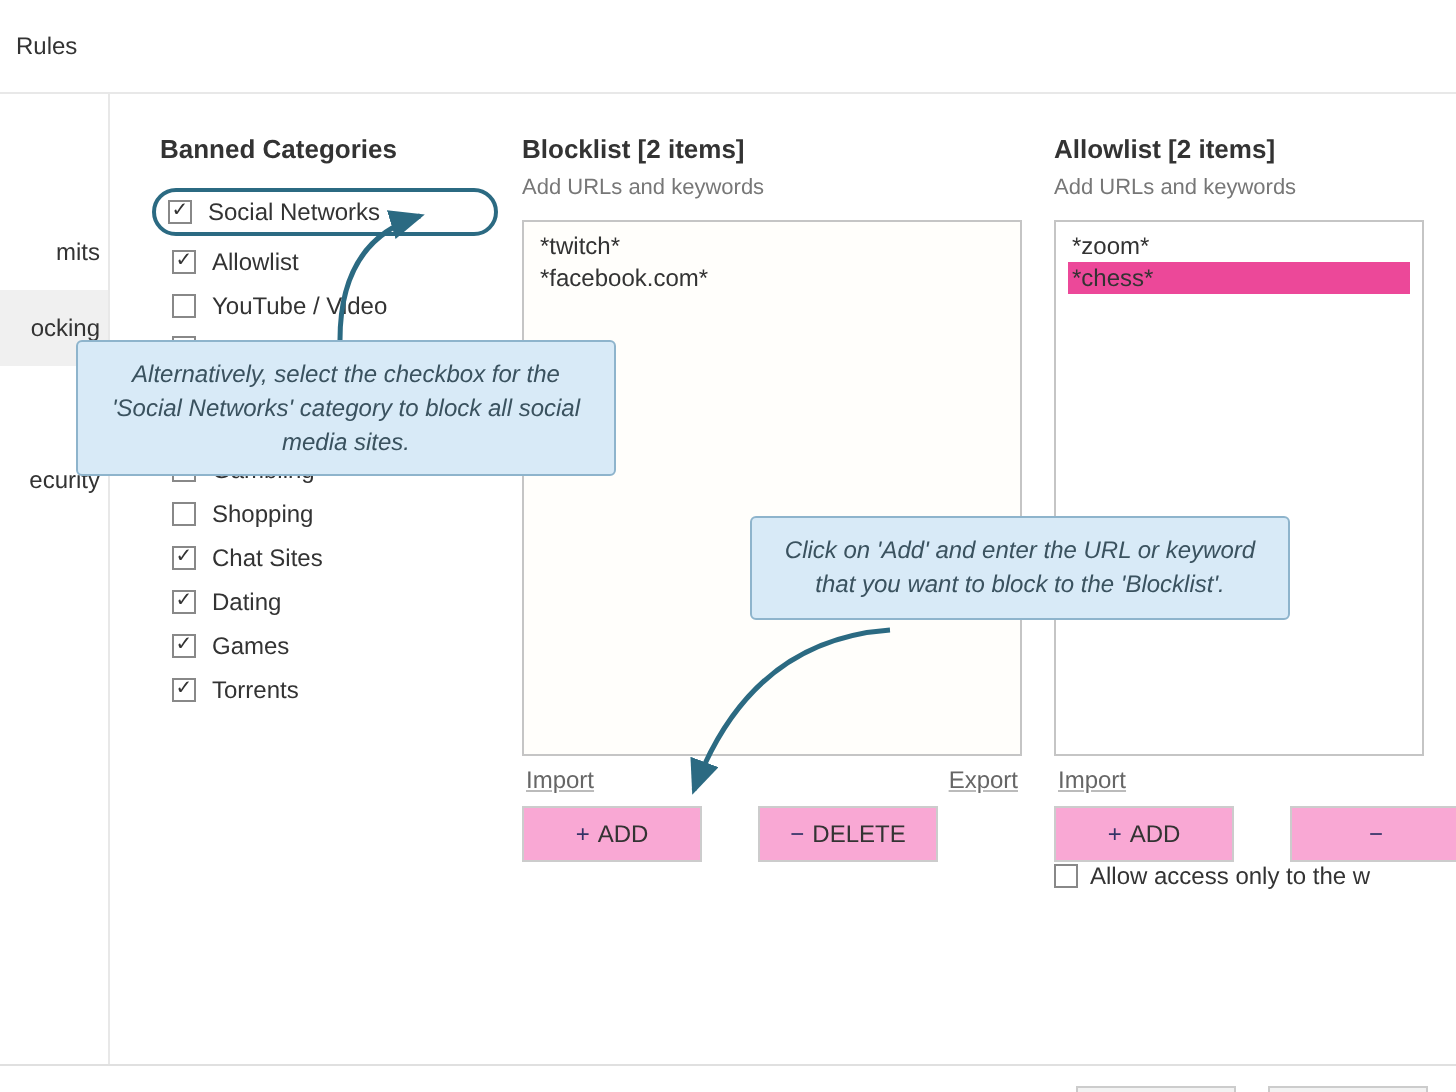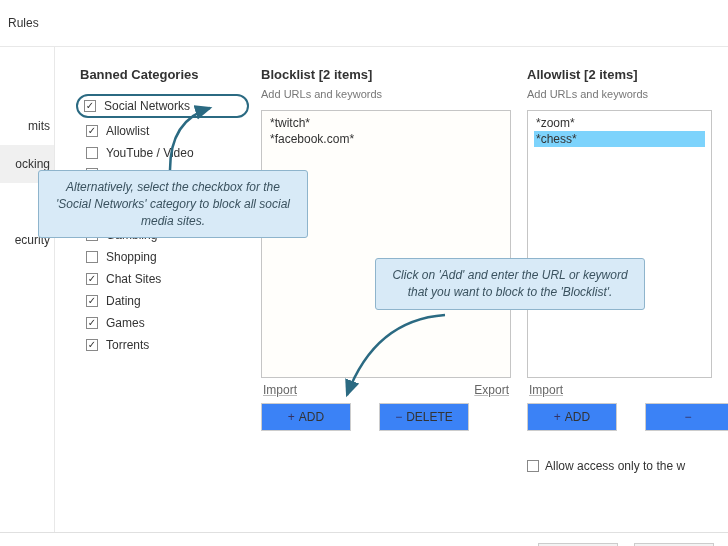--- a/index.html
+++ b/index.html
@@ -97,54 +97,53 @@
       font-size: 12px;
       overflow: hidden;
     }
     .col-allow .listbox {
       background: #fff;
     }
     .list-row {
       padding: 1px 2px;
     }
     .list-row.selected {
-      background: #7dd3fc;
+      background: #ec4899;
     }
     .io-links {
       display: flex;
       justify-content: space-between;
       padding: 5px 2px 6px;
       font-size: 12px;
     }
     .io-link {
       color: #666;
       text-decoration: underline;
       text-decoration-color: #bbb;
       cursor: pointer;
     }
     .btn-row {
       display: flex;
       gap: 28px;
     }
     .btn {
-      background: #3b82f6;
+      background: #f9a8d4;
       border: 1px solid #ccc;
       padding: 6px 12px;
       font-size: 12px;
       cursor: pointer;
       min-width: 90px;
       text-align: center;
     }
     .btn .plus { margin-right: 4px; color: #336; }
     .btn .minus { margin-right: 4px; color: #336; }
     .allow-check-row {
       display: flex;
       align-items: center;
       gap: 6px;
-      margin-top: 28px;
       font-size: 12px;
       white-space: nowrap;
     }
     .footer {
       border-top: 1px solid #e0e0e0;
       display: flex;
       align-items: center;
       justify-content: space-between;
       padding: 10px 14px;
       height: 48px;

